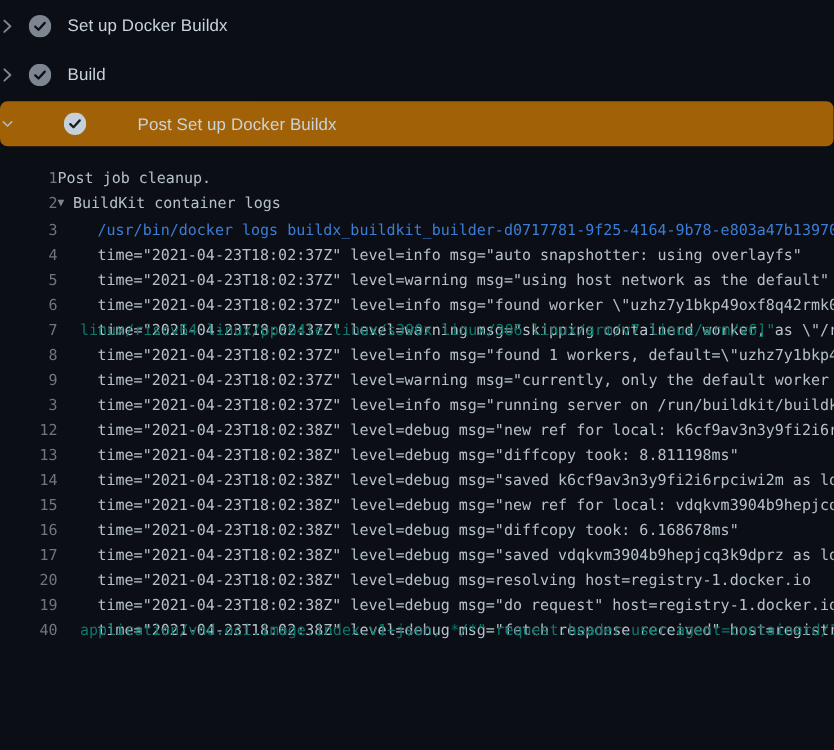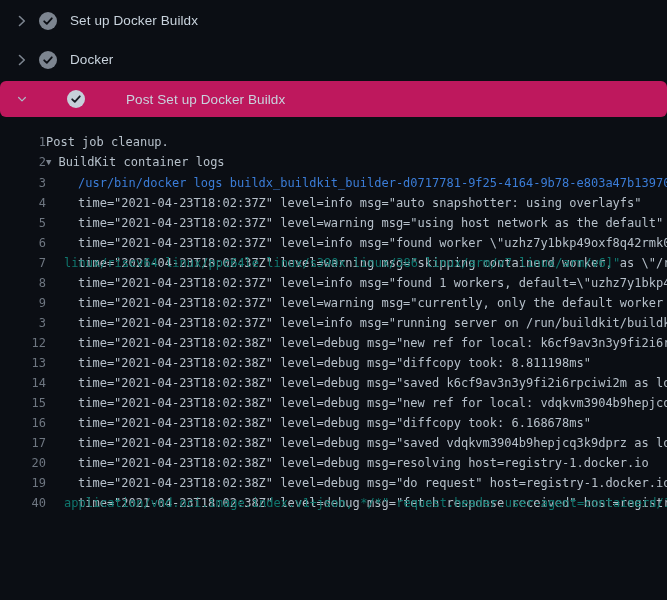--- a/index.html
+++ b/index.html
@@ -9,27 +9,27 @@
     font-family: "Liberation Sans", sans-serif;
     position: relative;
   }
 
   
   .steps { padding-top: 1px; }
   .step-row {
     height: 39px;
     display: flex;
     align-items: center;
-    padding-left: 16px;
+    padding-left: 0;
     cursor: pointer;
   }
   .step-row.expanded {
     height: 36px;
     margin-top: 2px;
-    background: #be185d;
+    background: #a16207;
     border-radius: 6px;
     gap: 28px;
   }
   .chev {
     width: 12px;
     display: flex;
     align-items: center;
     justify-content: center;
     color: #7d8590;
     flex: 0 0 12px;
@@ -110,21 +110,21 @@
       <svg width="10" height="16" viewBox="0 0 10 16">
           <path d="M2.5 3.5 L7.3 8 L2.5 12.5" stroke="currentColor" stroke-width="1.6" fill="none" stroke-linecap="round" stroke-linejoin="round"></path>
         </svg>
     </span>
     <span class="check">
       <svg width="18" height="18" viewBox="0 0 18 18">
           <circle cx="9" cy="9" r="9" fill="currentColor"></circle>
           <path d="M5.2 9.3 L7.8 11.8 L12.8 6.3" stroke="#0b0e14" stroke-width="1.8" fill="none" stroke-linecap="round" stroke-linejoin="round"></path>
         </svg>
     </span>
-    <span class="step-label">Docker</span>
+    <span class="step-label">Build</span>
   </div>
 
 
   <div class="step-row expanded">
     <span class="chev">
       <svg width="14" height="14" viewBox="0 0 16 16">
           <path d="M3.5 6 L8 10.5 L12.5 6" stroke="currentColor" stroke-width="1.6" fill="none" stroke-linecap="round" stroke-linejoin="round"></path>
         </svg>
     </span>
     <span class="check">

